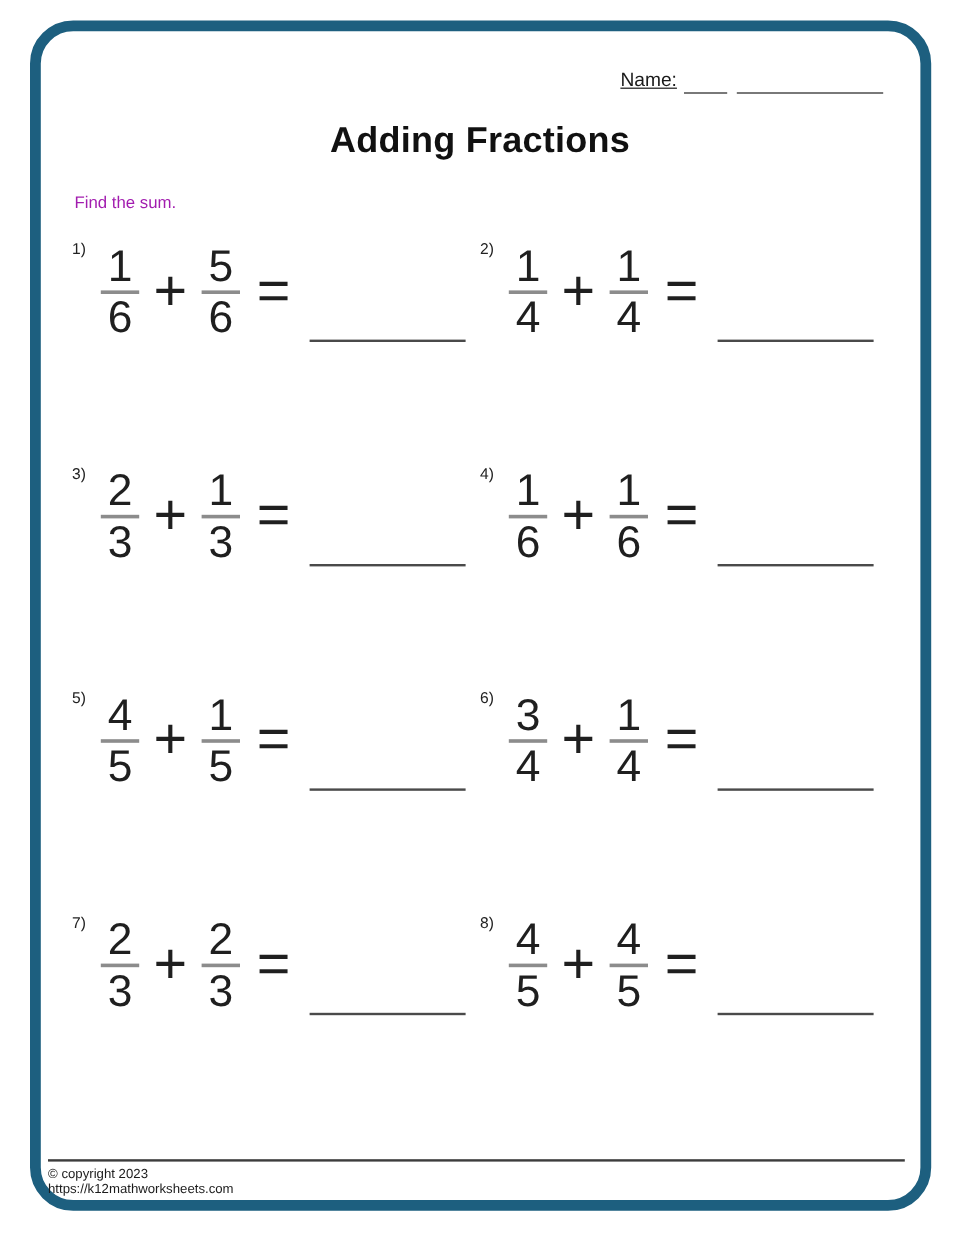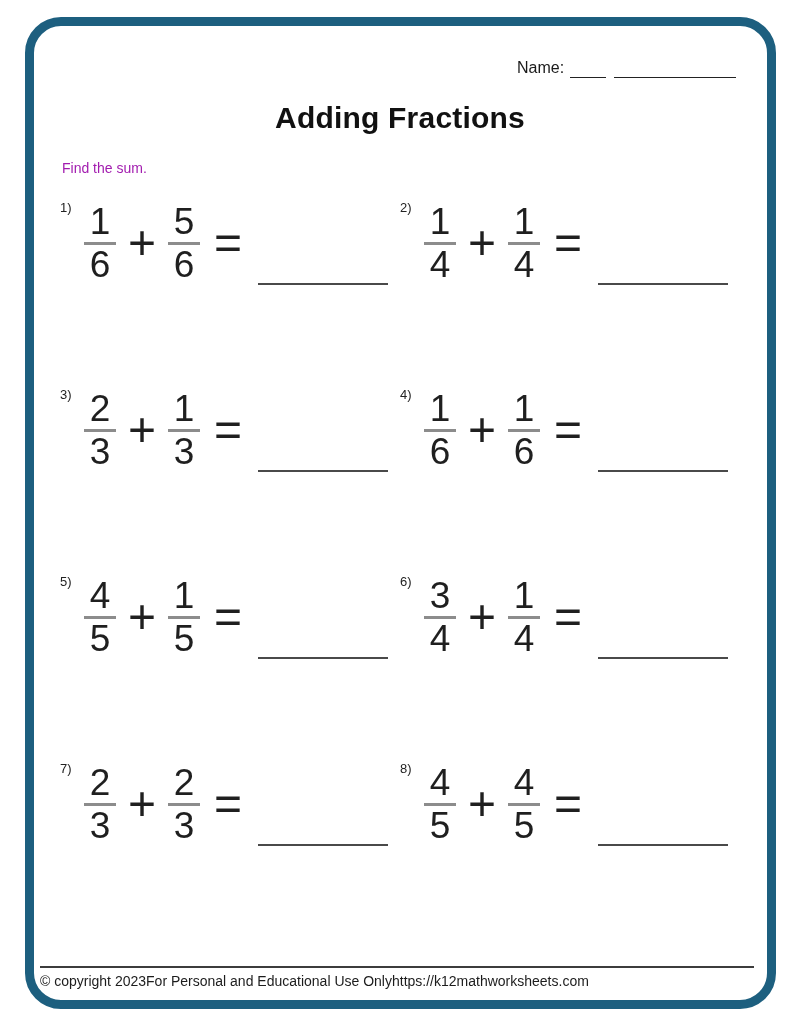--- a/index.html
+++ b/index.html
@@ -7,21 +7,21 @@
     width:800px;height:1035px;position:relative;background:#ffffff;
     font-family:"Liberation Sans","DejaVu Sans",sans-serif;color:#1a1a1a;
     overflow:hidden;
   }
   .frame{
     position:absolute;left:25px;top:17px;width:751px;height:992px;
     border:9px solid #1d5f7f;border-radius:36px;box-sizing:border-box;
     pointer-events:none;
   }
   
-  .name-row{position:absolute;left:517px;top:58px;display:flex;align-items:flex-end;gap:6px;font-size:16px;}
+  .name-row{position:absolute;left:517px;top:58px;display:flex;align-items:flex-end;gap:6px;font-size:16px;text-decoration:underline;}
   .name-row .lbl{line-height:20px;}
   .name-line{display:inline-block;height:19px;border-bottom:1.6px solid #222;}
   .name-line.seg1{width:36px;margin-right:2px;}
   .name-line.seg2{width:122px;}
   
   .title{position:absolute;left:0;top:101px;width:800px;text-align:center;
     font-size:30px;font-weight:700;letter-spacing:.2px;color:#111;}
   .instruction{position:absolute;left:62px;top:160px;font-size:14px;color:#a21caf;}
   
   .problems{
@@ -38,22 +38,22 @@
   .op.eq{margin-left:2px;}
   .answer{
     display:inline-block;width:130px;height:0;
     border-bottom:2px solid #4a4a4a;
     align-self:flex-end;margin-bottom:-2px;margin-left:4px;
   }
   
   .footer-divider{position:absolute;left:40px;top:966px;width:714px;height:0;border-top:2px solid #3c3c3c;}
   .footer{
     position:absolute;left:40px;top:973px;width:714px;
-    display:flex;justify-content:flex-start;align-items:baseline;
-    font-size:14px;color:#1c1c1c;
+    display:flex;justify-content:flex-end;align-items:baseline;
+    font-size:11px;color:#1c1c1c;flex-direction:column;
   }
 </style>
 </head>
 <body>
 
 <div class="frame" style="border-color: rgb(29, 95, 127);"></div>
 
 <div class="name-row">
   <span class="lbl">Name:</span>
   <span class="name-line seg1"></span>
@@ -215,15 +215,14 @@
       <span class="op eq">=</span>
       <span class="answer"></span>
     </div>
   </div>
 
 </div>
 
 <div class="footer-divider"></div>
 <div class="footer">
   <span>© copyright 2023</span>
-  <span>For Personal and Educational Use Only</span>
   <span>https://k12mathworksheets.com</span>
 </div>
 
 </body></html>

